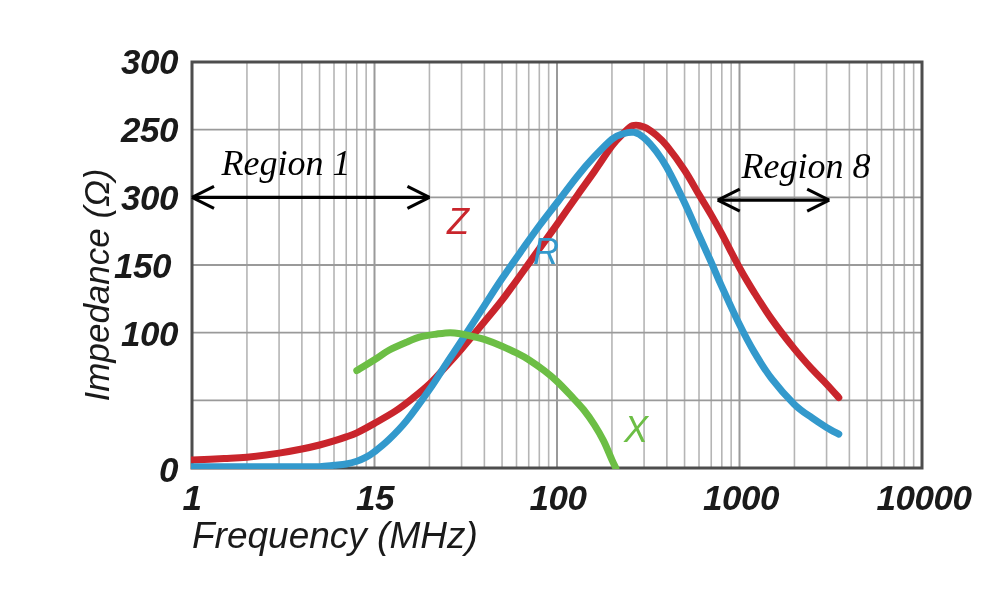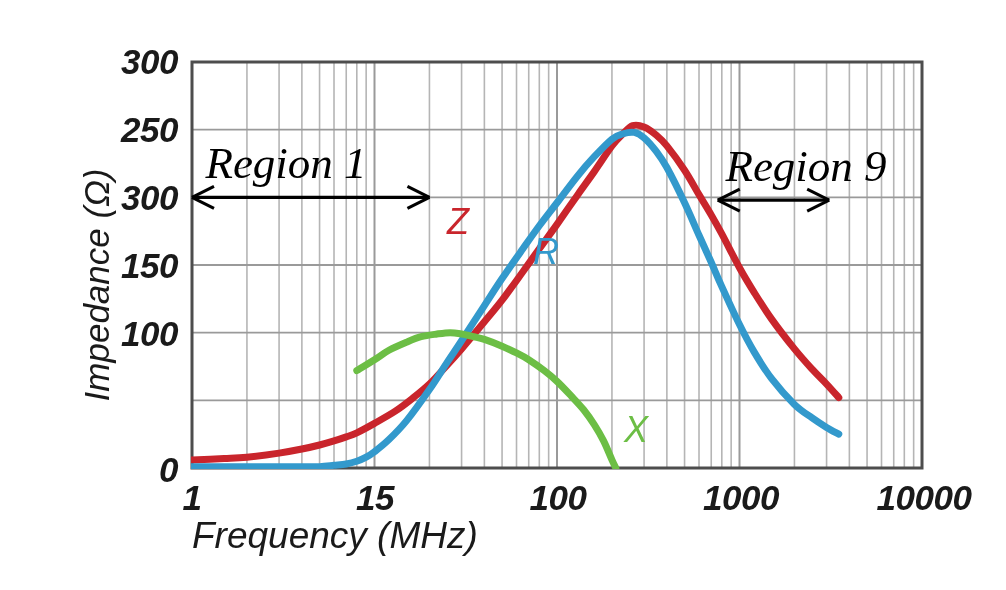--- a/index.html
+++ b/index.html
@@ -74,21 +74,21 @@
     position: absolute;
     font-family: "Liberation Sans", sans-serif;
     font-size: 36px;
     font-weight: 500;
     white-space: nowrap;
     transform: translate(-50%, -50%);
   }
   .region-text {
     position: absolute;
     font-family: "Liberation Serif", serif;
-    font-size: 45px;
+    font-size: 36px;
     font-weight: 400;
     color: #000000;
     white-space: nowrap;
     transform: translate(-50%, -50%);
   }
 </style>
 </head>
 <body>
 
 <div id="figure">
@@ -159,33 +159,33 @@
         <line x1="717.7484805912444" y1="200.03999999999996" x2="739.7484805912444" y2="189.03999999999996" stroke="#000" stroke-width="3"></line>
         <line x1="717.7484805912444" y1="200.03999999999996" x2="739.7484805912444" y2="211.03999999999996" stroke="#000" stroke-width="3"></line>
         <line x1="829.1735091247548" y1="200.03999999999996" x2="807.1735091247548" y2="189.03999999999996" stroke="#000" stroke-width="3"></line>
         <line x1="829.1735091247548" y1="200.03999999999996" x2="807.1735091247548" y2="211.03999999999996" stroke="#000" stroke-width="3"></line>
       </g>
   </svg>
 
   <div class="axis-tick-label ytick" style="left:48px; top:62px; width:130px;">300</div>
   <div class="axis-tick-label ytick" style="left:48px; top:130px; width:130px;">250</div>
   <div class="axis-tick-label ytick" style="left:48px; top:198px; width:130px;">300</div>
-  <div class="axis-tick-label ytick" style="left:48px; top:266px; width:130px;">150</div>
+  <div class="axis-tick-label ytick" style="left:41px; top:266px; width:130px;">150</div>
   <div class="axis-tick-label ytick" style="left:48px; top:334px; width:130px;">100</div>
   <div class="axis-tick-label ytick" style="left:48px; top:470px; width:130px;">0</div>
 
   <div class="axis-tick-label xtick" style="left:192px; top:478px;">1</div>
   <div class="axis-tick-label xtick" style="left:375px; top:478px;">15</div>
   <div class="axis-tick-label xtick" style="left:558px; top:478px;">100</div>
   <div class="axis-tick-label xtick" style="left:741px; top:478px;text-align:right;">1000</div>
   <div class="axis-tick-label xtick" style="left:924px; top:478px;">10000</div>
 
   <div id="ylabel">Impedance (Ω)</div>
   <div id="xlabel">Frequency (MHz)</div>
 
   <div class="series-label" id="lbl-z" style="left:458px; top:222px; color:#c9252c;">Z</div>
   <div class="series-label" id="lbl-r" style="left:546px; top:252px; color:#3399cc;">R</div>
   <div class="series-label" id="lbl-x" style="left:636px; top:430px; color:#6cbe45;">X</div>
 
   <div class="region-text" id="rg1" style="left:286px; top:163px;">Region 1</div>
-  <div class="region-text" id="rg2" style="left:806px; top:166px;">Region 9</div>
+  <div class="region-text" id="rg2" style="left:806px; top:166px;">Region 8</div>
 
 </div>
 
 </body></html>

